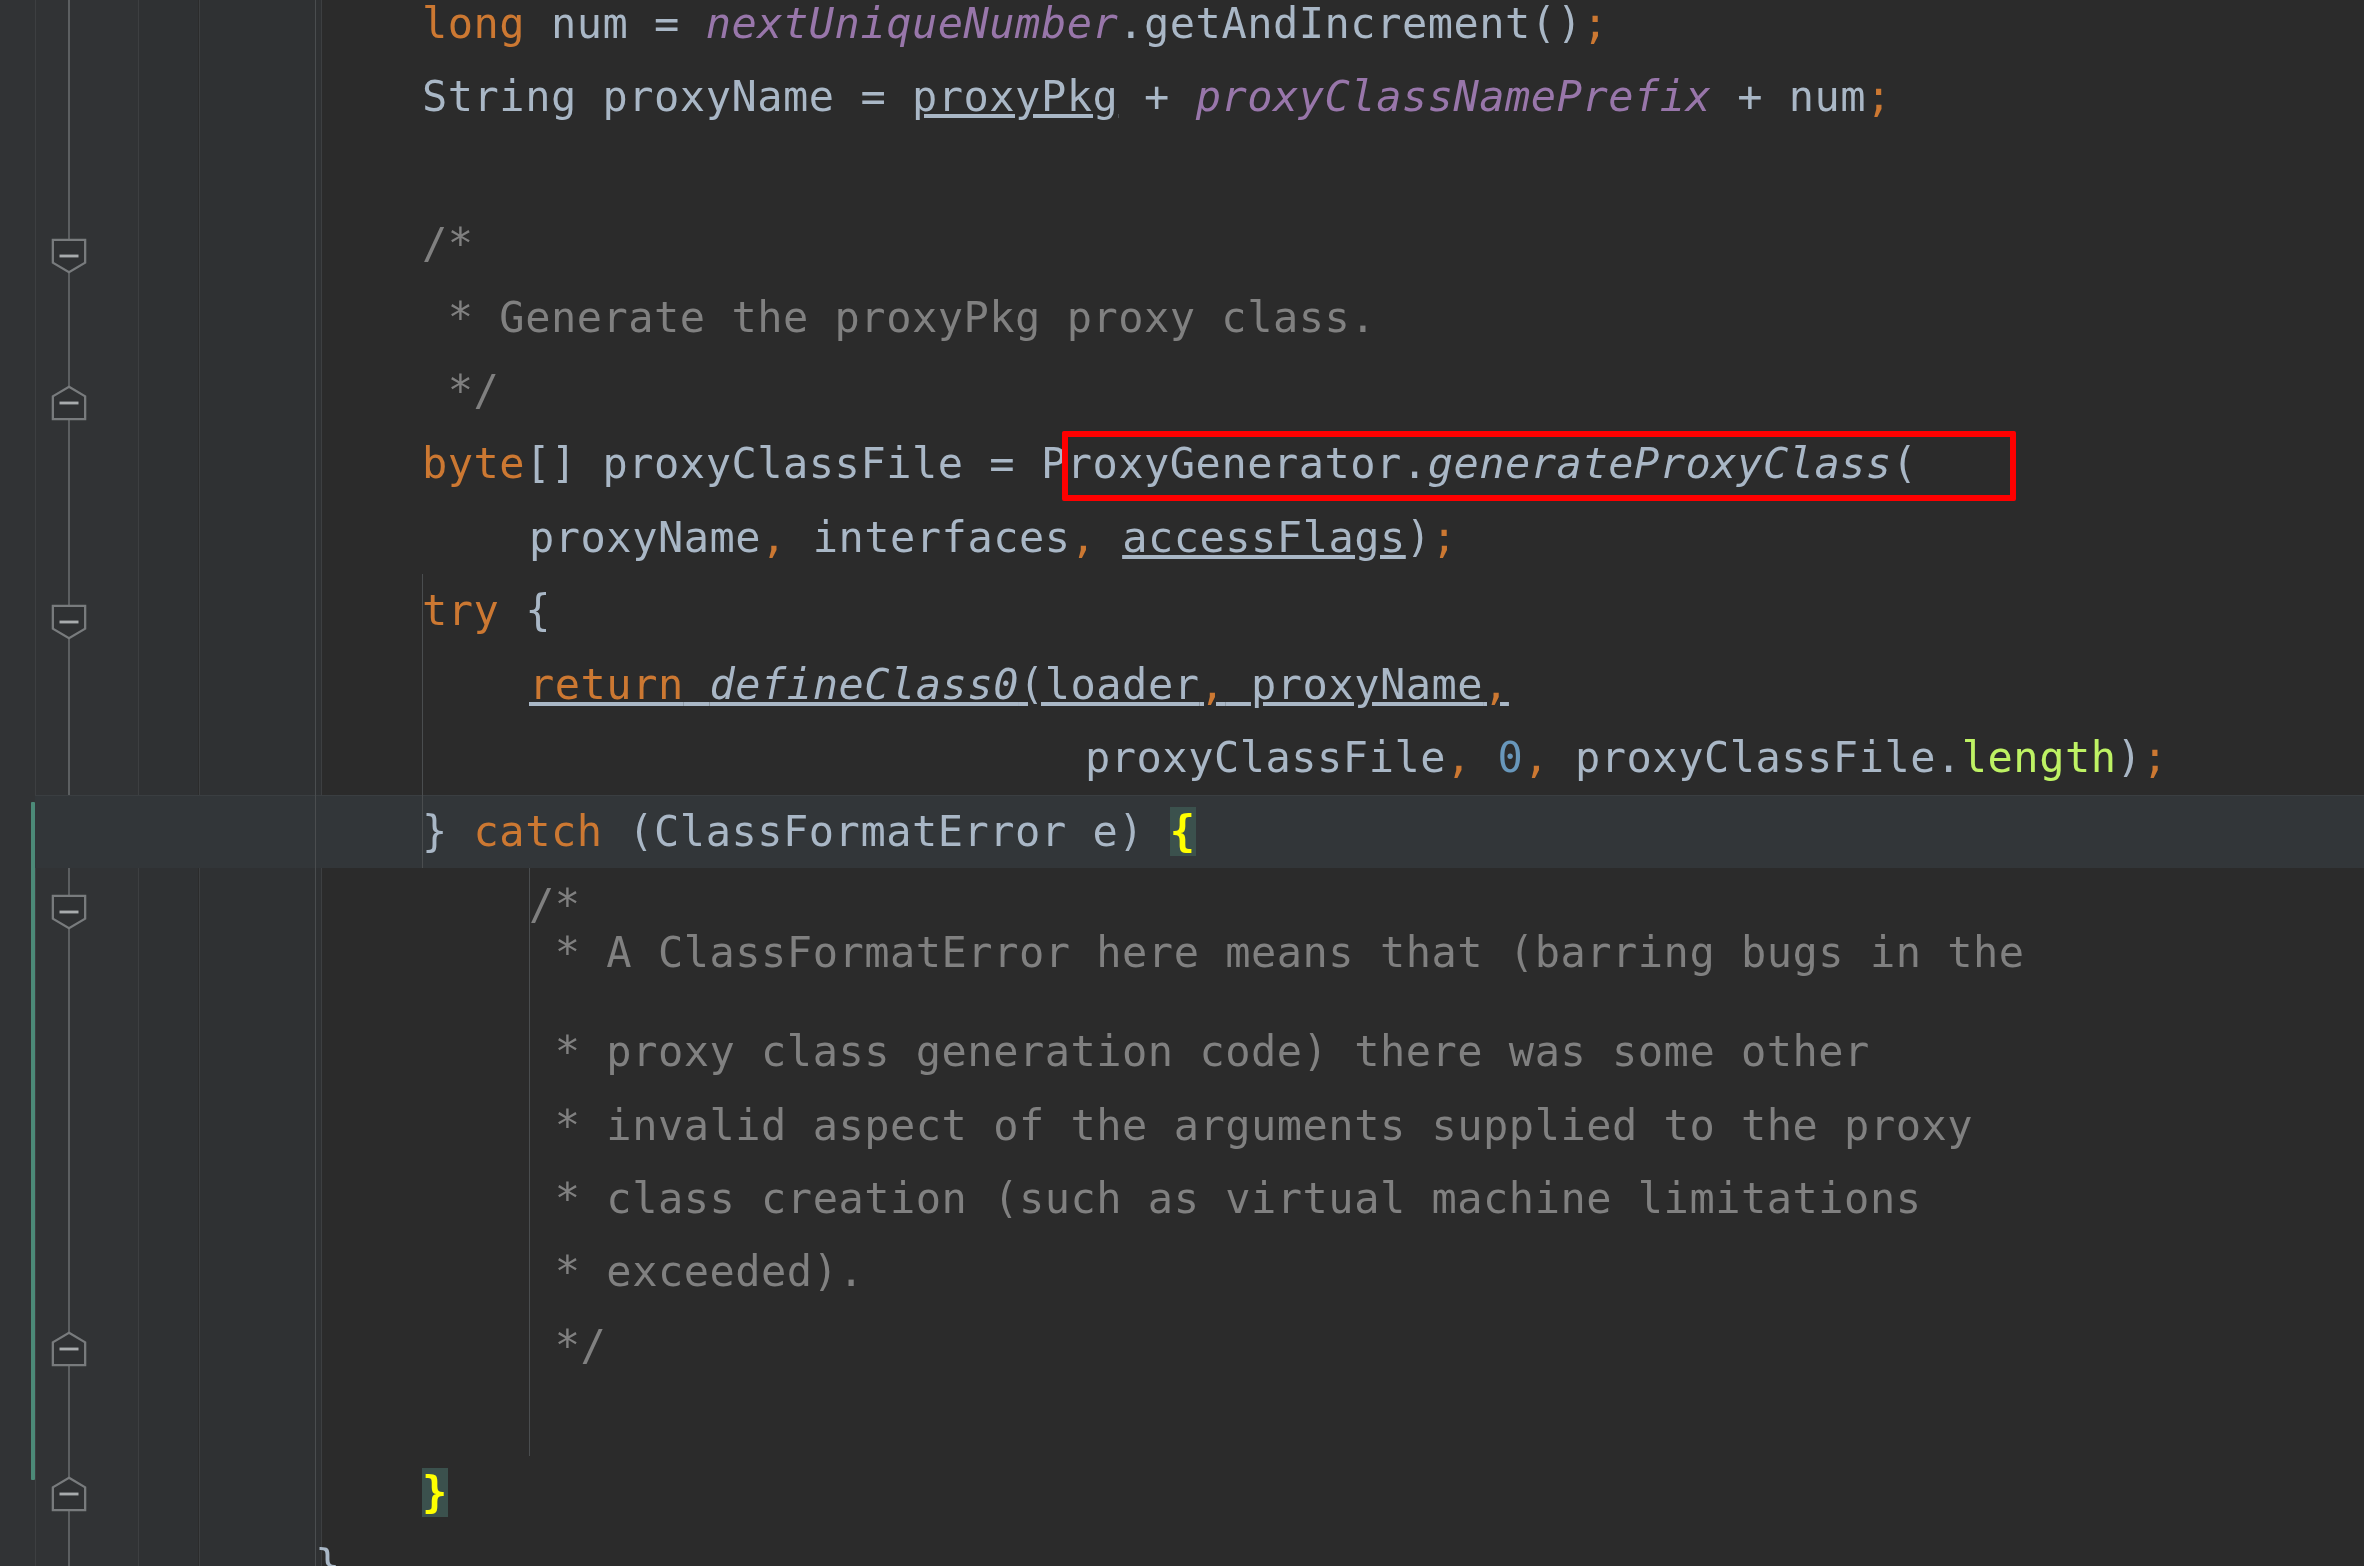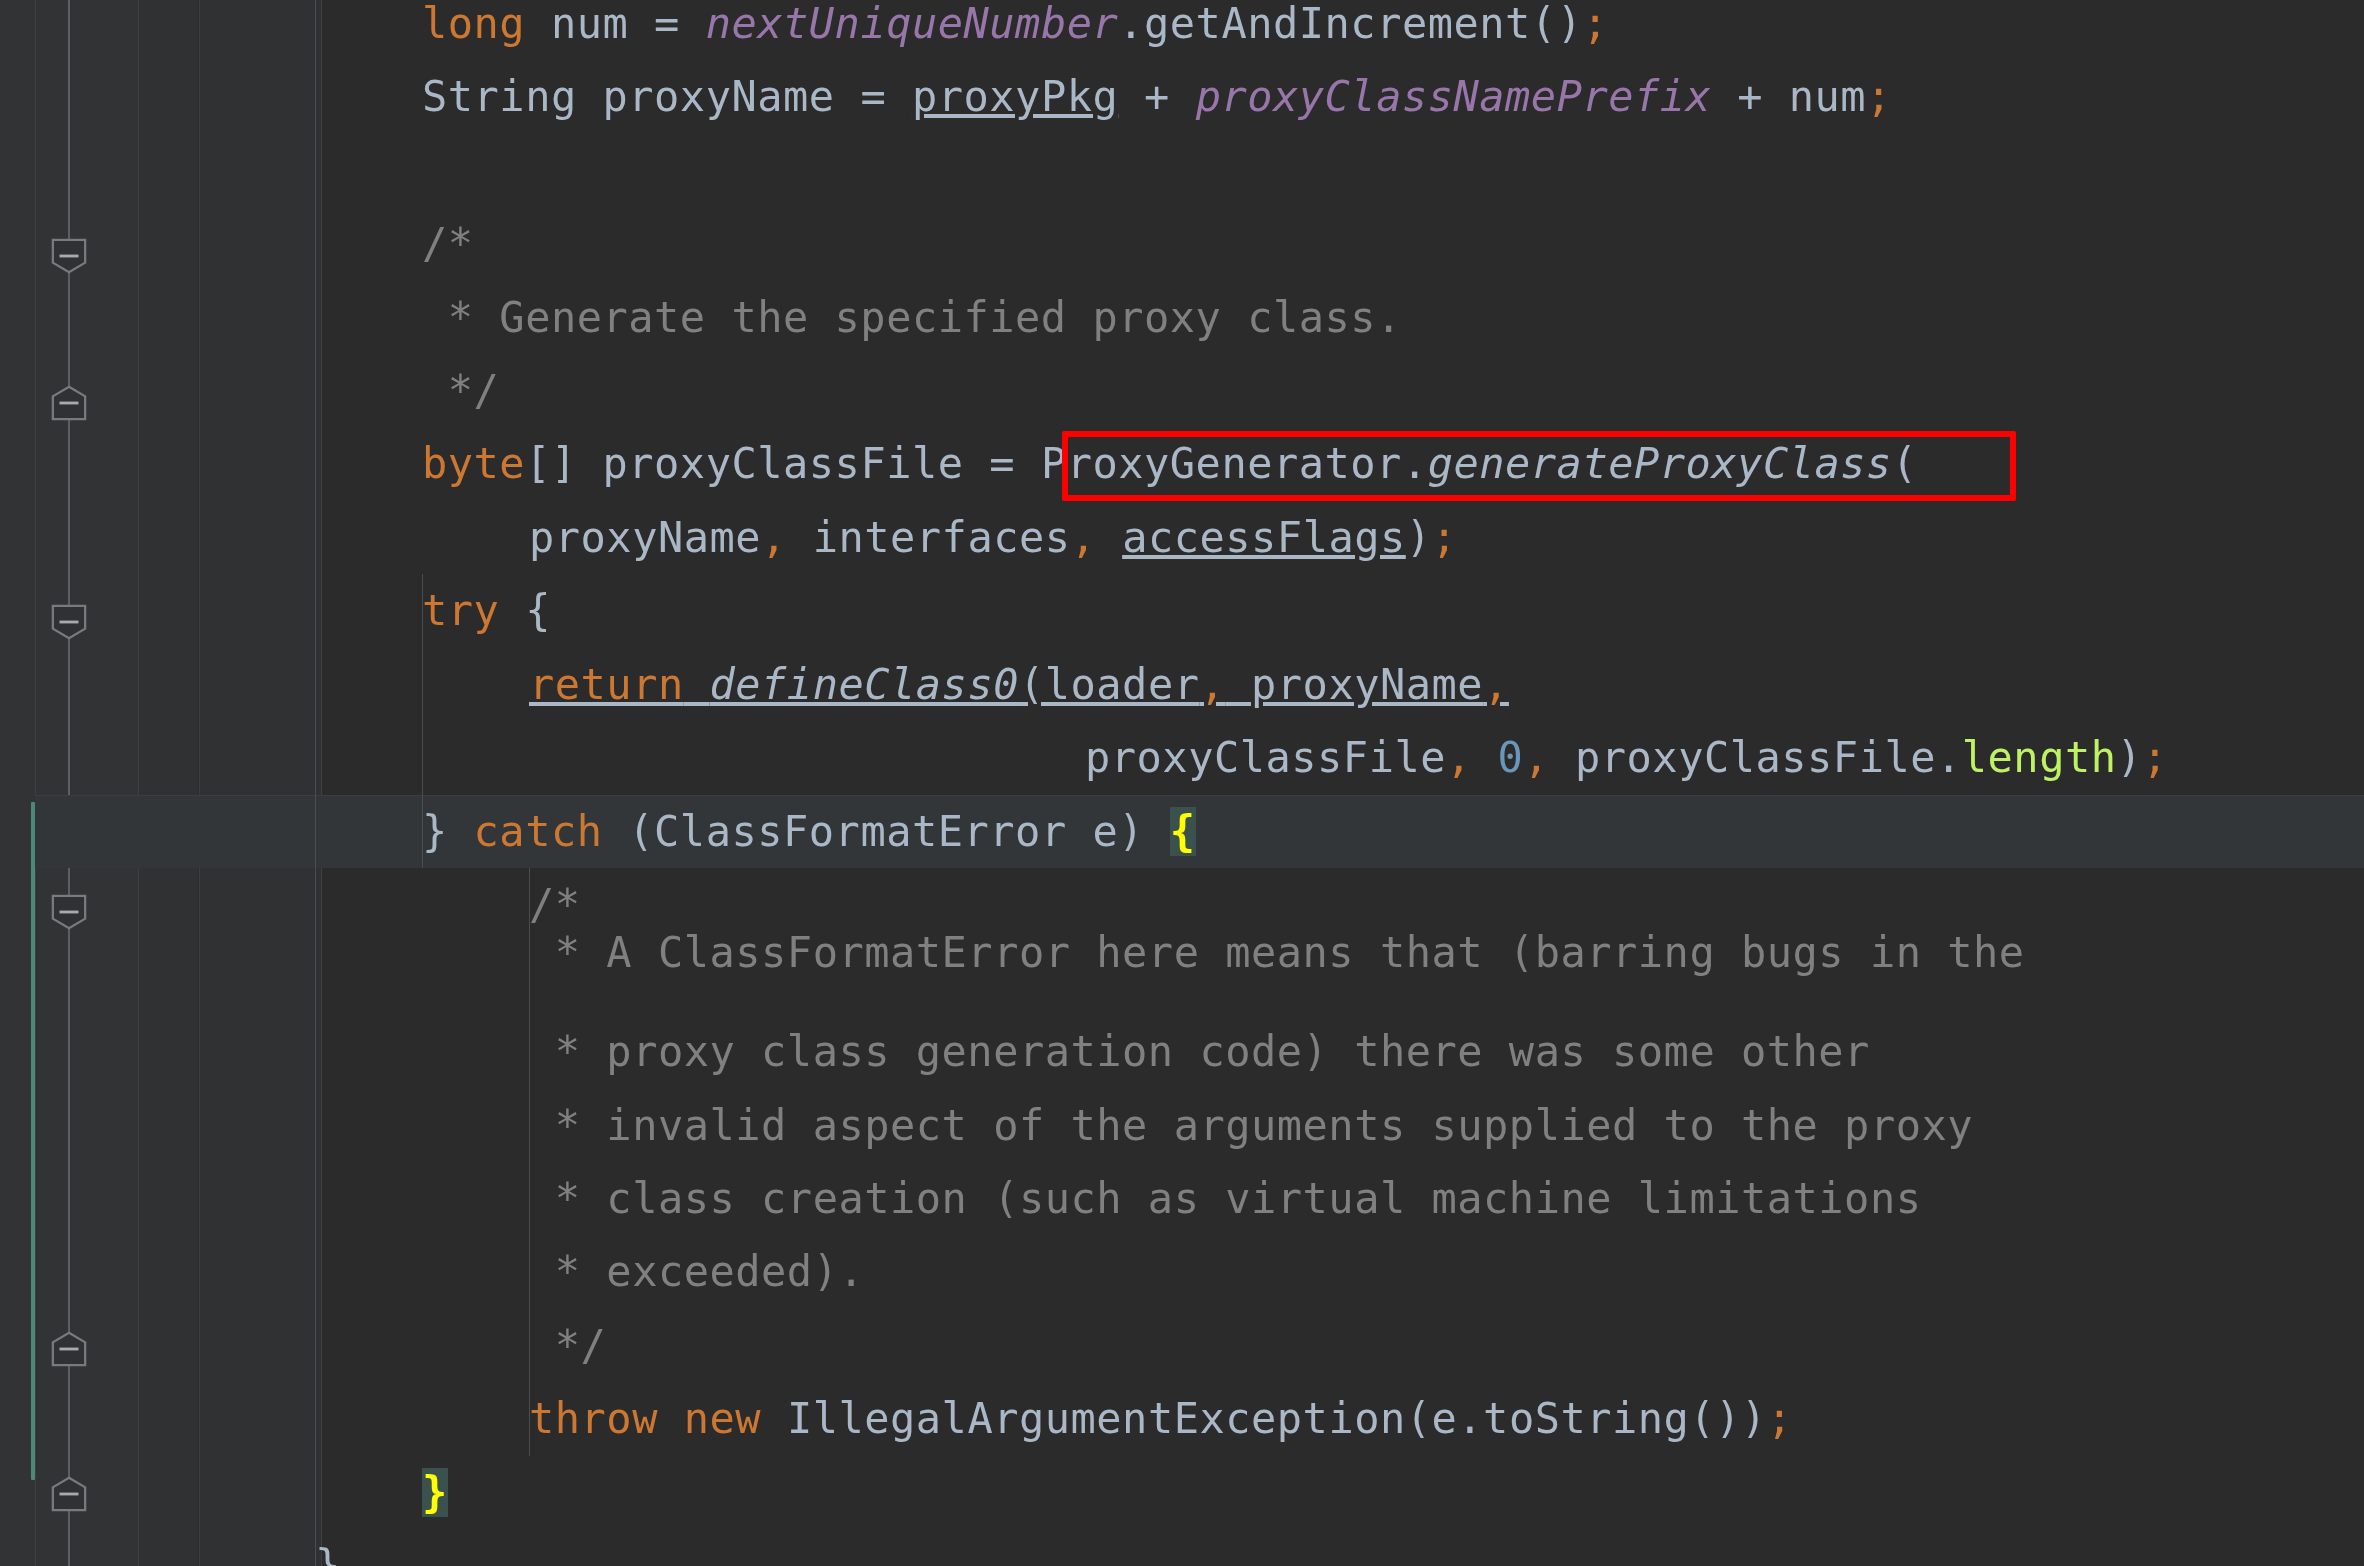--- a/index.html
+++ b/index.html
@@ -192,38 +192,37 @@
           <rect x="10" y="18.5" width="20" height="3" fill="#a8abad"></rect>
         </svg>
       </div>
     </div>
 
   <div id="code-surface" class="code-surface">
       <div class="code-line" style="top: -13px;"><span style="display: inline-block; width: 422px;"></span><span class="t-kw">long</span><span class="t-plain"> num </span><span class="t-plain">=</span><span class="t-plain"> </span><span class="t-field">nextUniqueNumber</span><span class="t-plain">.getAndIncrement()</span><span class="t-op">;</span></div>
       <div class="code-line" style="top: 60px;"><span style="display: inline-block; width: 422px;"></span><span class="t-plain">String proxyName </span><span class="t-plain">=</span><span class="t-plain"> </span><span class="t-static">proxyPkg</span><span class="t-plain"> + </span><span class="t-field">proxyClassNamePrefix</span><span class="t-plain"> + num</span><span class="t-op">;</span></div>
       <div class="code-line" style="top: 134px;"><span style="display: inline-block; width: 422px;"></span></div>
       <div class="code-line" style="top: 207px;"><span style="display: inline-block; width: 422px;"></span><span class="t-comment">/*</span></div>
-      <div class="code-line" style="top: 281px;"><span style="display: inline-block; width: 422px;"></span><span class="t-comment"> * Generate the specified proxy class.</span></div>
+      <div class="code-line" style="top: 281px;"><span style="display: inline-block; width: 422px;"></span><span class="t-comment"> * Generate the proxyPkg proxy class.</span></div>
       <div class="code-line" style="top: 354px;"><span style="display: inline-block; width: 422px;"></span><span class="t-comment"> */</span></div>
       <div class="code-line" style="top: 427px;"><span style="display: inline-block; width: 422px;"></span><span class="t-kw">byte</span><span class="t-plain">[] proxyClassFile </span><span class="t-plain">=</span><span class="t-plain"> ProxyGenerator.</span><span class="t-method">generateProxyClass</span><span class="t-plain">(</span></div>
       <div class="code-line" style="top: 501px;"><span style="display: inline-block; width: 529px;"></span><span class="t-plain">proxyName</span><span class="t-op">,</span><span class="t-plain"> interfaces</span><span class="t-op">,</span><span class="t-plain"> </span><span class="t-static">accessFlags</span><span class="t-plain">)</span><span class="t-op">;</span></div>
       <div class="code-line" style="top: 574px;"><span style="display: inline-block; width: 422px;"></span><span class="t-kw">try</span><span class="t-plain"> {</span></div>
       <div class="code-line" style="top: 648px; text-decoration: underline;"><span style="display: inline-block; width: 529px;"></span><span class="t-kw">return</span><span class="t-plain"> </span><span class="t-method">defineClass0</span><span class="t-plain">(loader</span><span class="t-op">,</span><span class="t-plain"> proxyName</span><span class="t-op">,</span></div>
       <div class="code-line" style="top: 721px;"><span style="display: inline-block; width: 1085px;"></span><span class="t-plain">proxyClassFile</span><span class="t-op">,</span><span class="t-plain"> </span><span class="t-num">0</span><span class="t-op">,</span><span class="t-plain"> proxyClassFile.</span><span class="t-fieldp">length</span><span class="t-plain">)</span><span class="t-op">;</span></div>
       <div class="line-highlight" style="top: 795px;"></div>
       <div class="line-highlight-top" style="top: 795px;"></div>
       <div class="code-line" style="top: 795px;"><span style="display: inline-block; width: 422px;"></span><span class="t-plain">} </span><span class="t-kw">catch</span><span class="t-plain"> (ClassFormatError e) </span><span class="t-brace-hl">{</span></div>
       <div class="code-line" style="top: 868px;"><span style="display: inline-block; width: 529px;"></span><span class="t-comment">/*</span></div>
       <div class="code-line" style="top: 916px;"><span style="display: inline-block; width: 529px;"></span><span class="t-comment"> * A ClassFormatError here means that (barring bugs in the</span></div>
       <div class="code-line" style="top: 1015px;"><span style="display: inline-block; width: 529px;"></span><span class="t-comment"> * proxy class generation code) there was some other</span></div>
       <div class="code-line" style="top: 1089px;"><span style="display: inline-block; width: 529px;"></span><span class="t-comment"> * invalid aspect of the arguments supplied to the proxy</span></div>
       <div class="code-line" style="top: 1162px;"><span style="display: inline-block; width: 529px;"></span><span class="t-comment"> * class creation (such as virtual machine limitations</span></div>
       <div class="code-line" style="top: 1235px;"><span style="display: inline-block; width: 529px;"></span><span class="t-comment"> * exceeded).</span></div>
       <div class="code-line" style="top: 1309px;"><span style="display: inline-block; width: 529px;"></span><span class="t-comment"> */</span></div>
-      <div class="code-line" style="top: 1382px;"><span style="display: inline-block; width: 529px;"></span><span class="t-kw">throw</span><span class="t-plain"> </span><span class="t-kw">new</span><span class="t-plain"> IllegalArgumentException(e.toString())</span><span class="t-op">;</span></div>
       <div class="code-line" style="top: 1456px;"><span style="display: inline-block; width: 422px;"></span><span class="t-brace-hl">}</span></div>
       <div class="code-line" style="top: 1529px;"><span style="display: inline-block; width: 315px;"></span><span class="t-plain">}</span></div>
       <div class="indent-guide" style="left: 422px; top: 574px; height: 294px;"></div>
       <div class="indent-guide" style="left: 529px; top: 868px; height: 588px;"></div>
       <div class="indent-guide" style="left: 315px; top: 0px; height: 1567px;"></div>
     </div>
 
   <div id="anno-box" class="anno-box" style="left: 1062px; top: 431px; width: 954px; height: 70px; border-color: rgb(255, 0, 0);"></div>
 
 </div>

